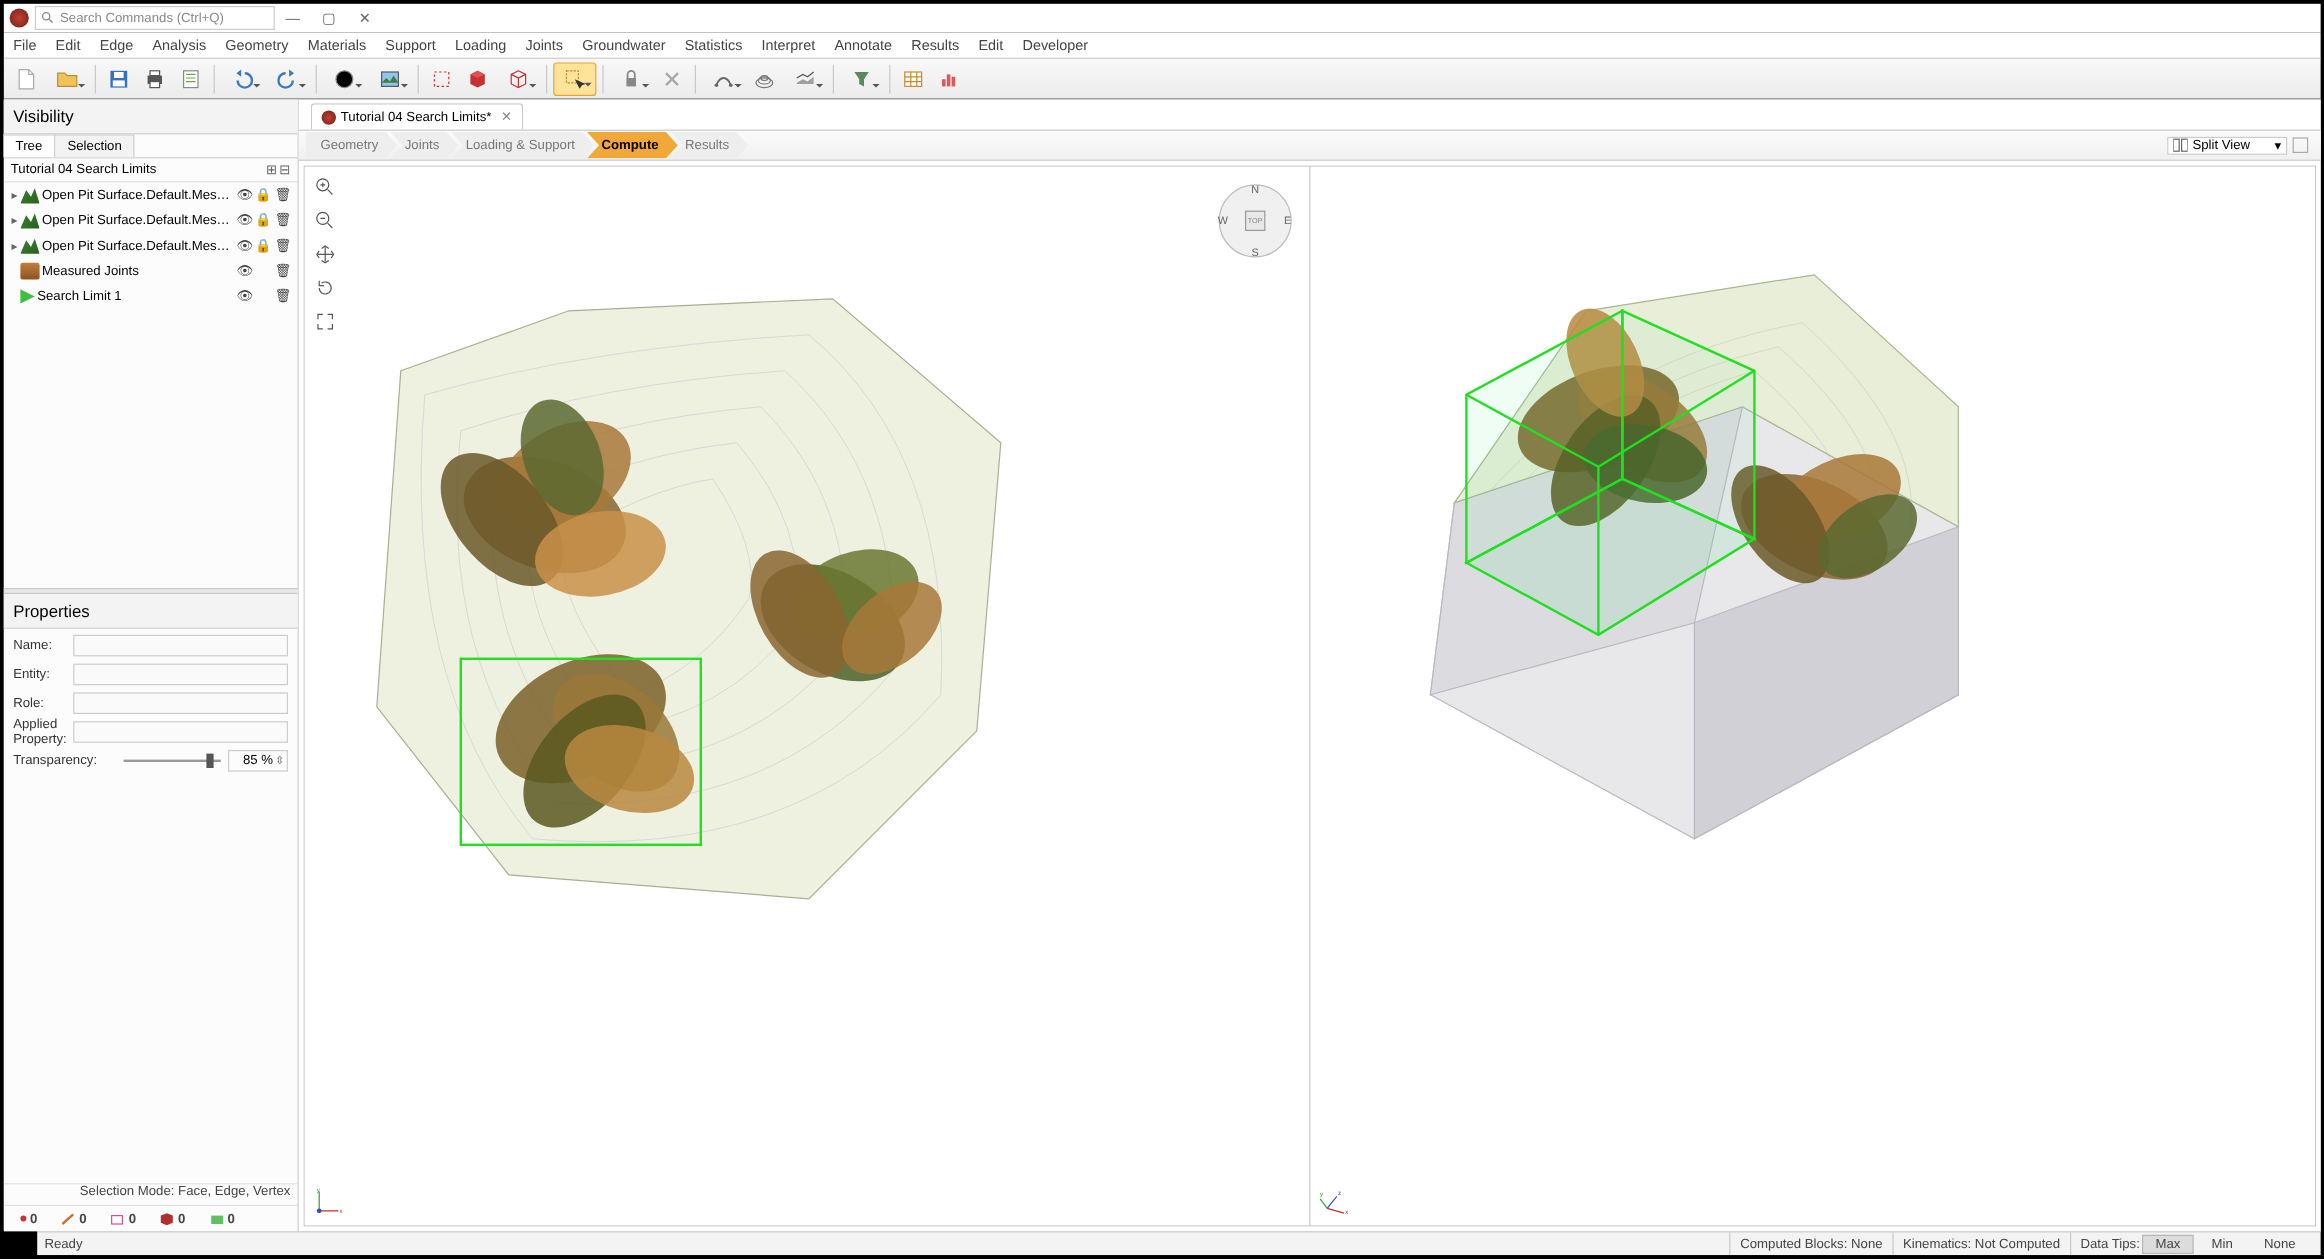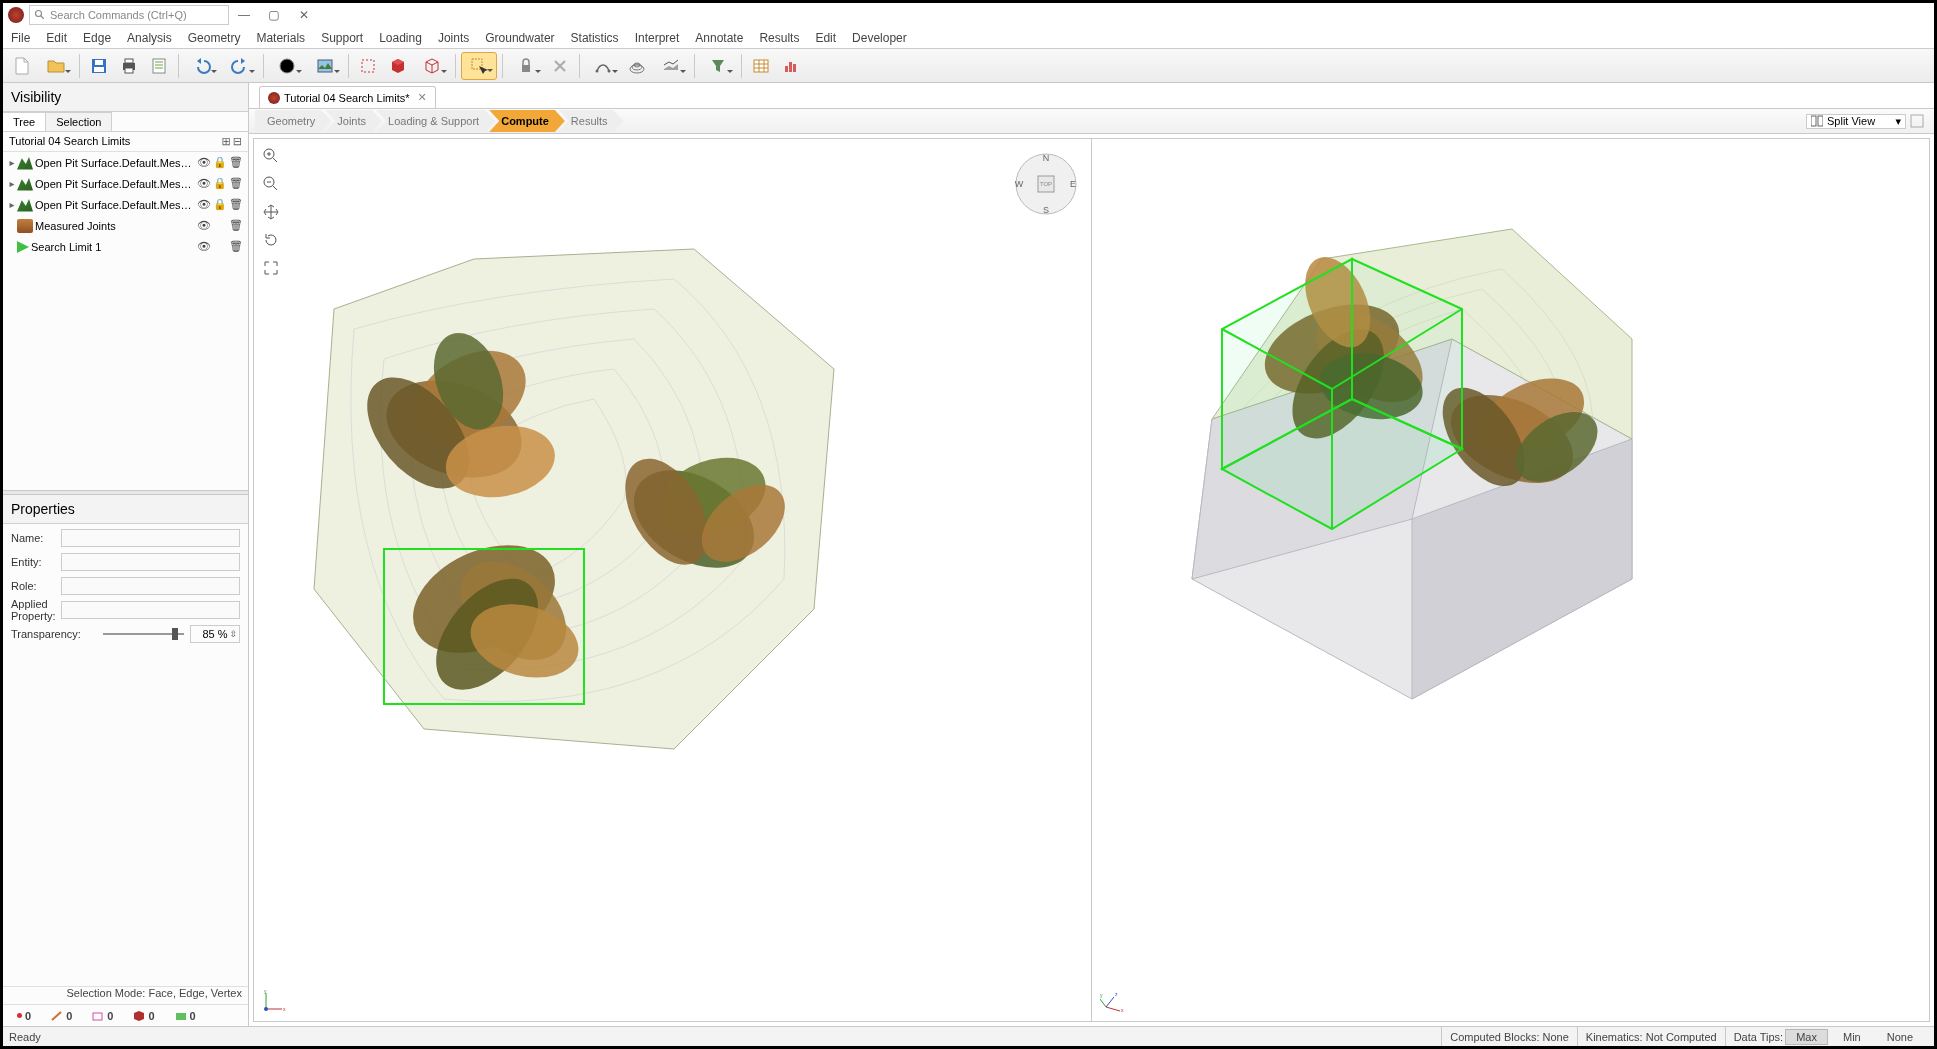--- a/index.html
+++ b/index.html
@@ -72,21 +72,21 @@
 .viewsel svg { width:12px; height:12px; margin-right:4px; }
 .viewpanes { flex: 1; display: flex; border: 1px solid #c9c9c9; margin: 4px; }
 .pane { flex: 1; position: relative; background: #fff; overflow: hidden; }
 .pane + .pane { border-left: 1px solid #c9c9c9; }
 .vtools { position: absolute; top: 6px; left: 6px; display:flex; flex-direction:column; }
 .vtools .vt { width: 22px; height: 22px; margin-bottom: 6px; display:flex; align-items:center; justify-content:center; color:#444; }
 .compass { position:absolute; top:10px; right:10px; width:70px; height:70px; }
 .axis { position:absolute; bottom:8px; left:8px; width:24px; height:24px; }
 .terrain { position:absolute; }
 
-.statusbar { height: 20px; background: #f3f3f3; border-top: 1px solid #c9c9c9; display: flex; align-items: center; font-size: 11px; color:#444; }
+.statusbar { height: 20px; background: #f3f3f3; border-top: 1px solid #c9c9c9; display: flex; align-items: center; font-size: 11px; color:#444;margin-left:28px; }
 .statusbar .l { flex: 1; padding-left: 6px; }
 .statusbar .seg { padding: 0 8px; border-left: 1px solid #c9c9c9; height: 100%; display:flex; align-items:center; }
 .statusbar .btn { padding: 1px 10px; background: #dcdcdc; border: 1px solid #b8b8b8; margin: 0 2px; font-size: 11px; }
 .statusbar .btn.flat { background: transparent; border-color: transparent; }
 </style>
 </head>
 <body>
 
 <div class="titlebar">
   <div class="app-icon"></div>

